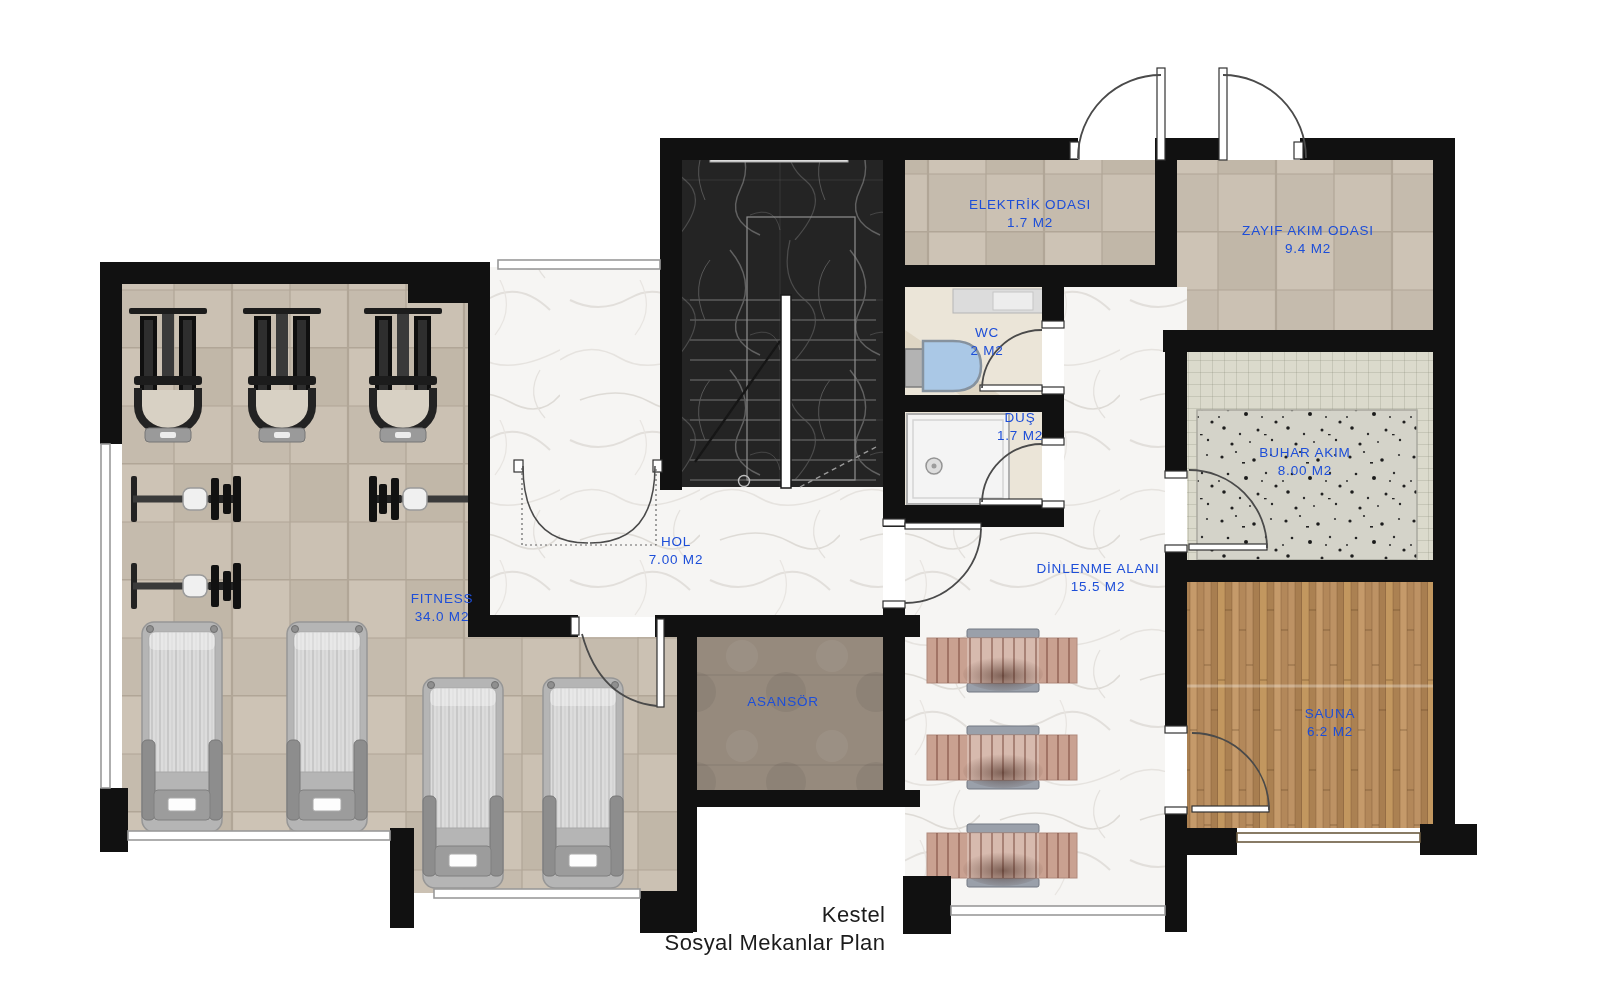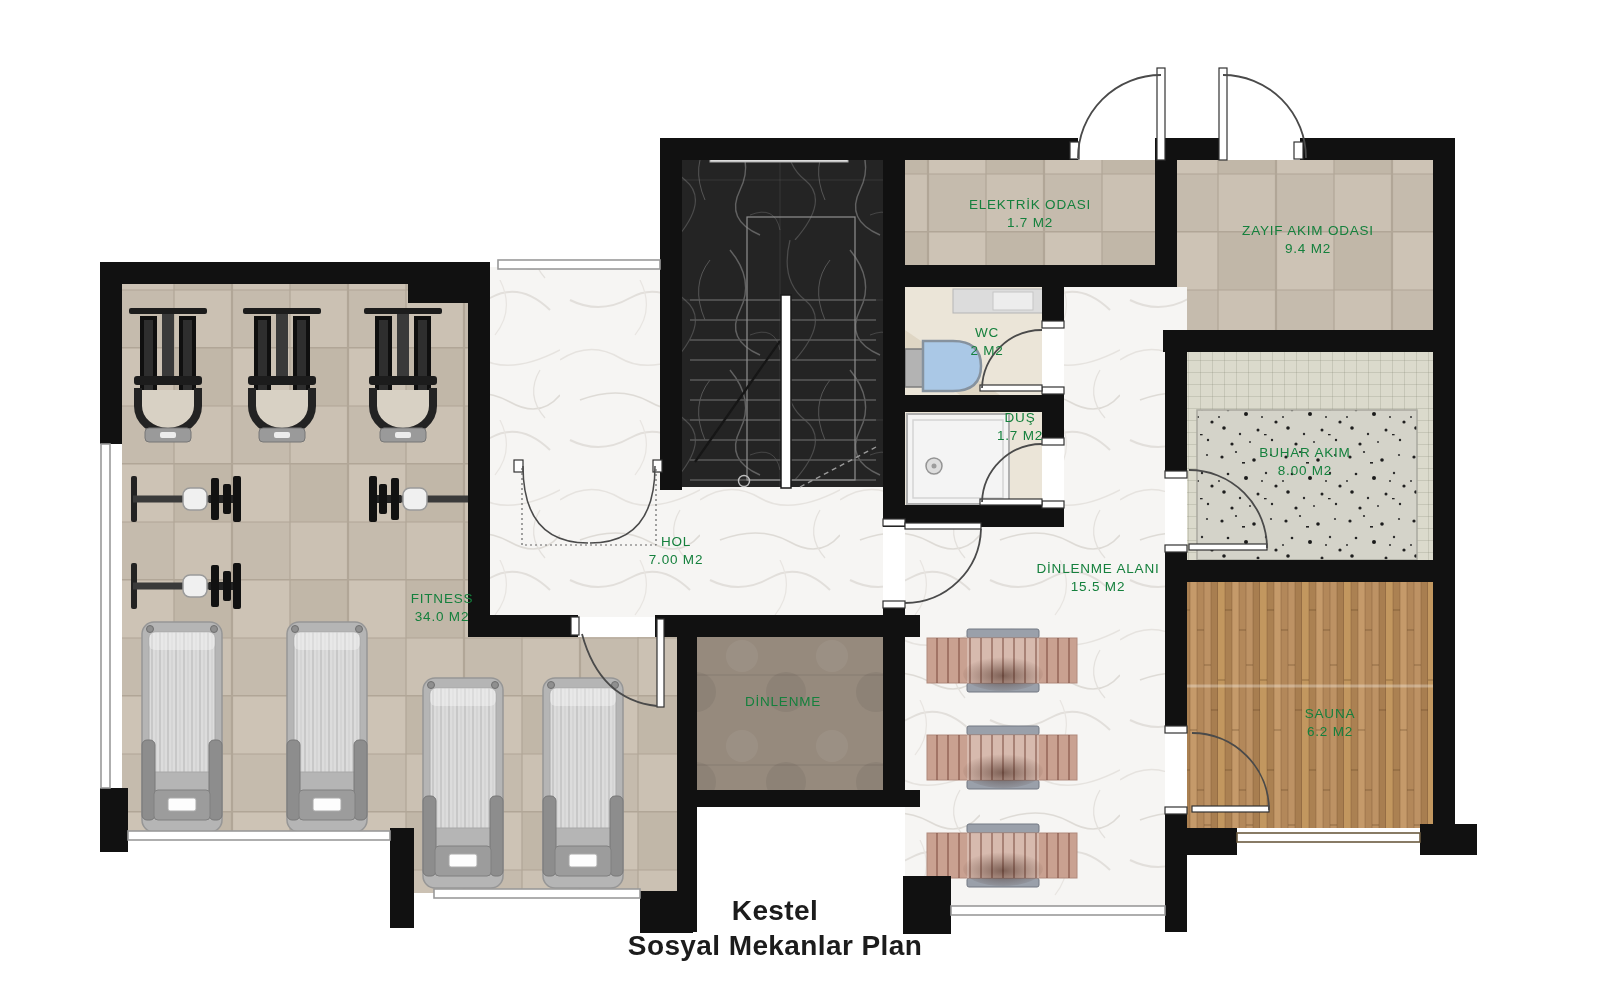--- a/index.html
+++ b/index.html
@@ -1,23 +1,23 @@
 <!DOCTYPE html>
 <html><head>
 <meta charset="utf-8">
 <style>
   html,body{margin:0;padding:0;background:#ffffff;}
   .plan-canvas{position:relative;width:1600px;height:995px;background:#fff;overflow:hidden;
     font-family:"Liberation Sans",sans-serif;}
   .plan-canvas svg{position:absolute;left:0;top:0;}
   .room-label{position:absolute;transform:translate(-50%,-50%);text-align:center;
-    color:#15803d;font-size:13.5px;letter-spacing:.8px;line-height:1.35;white-space:nowrap;}
+    color:#1d4ed8;font-size:13.5px;letter-spacing:.8px;line-height:1.35;white-space:nowrap;}
   .room-label span{display:block;}
-  .plan-title{position:absolute;transform:translate(-50%,-50%);text-align:center;
-    color:#1c1c1c;font-size:28px;letter-spacing:.4px;line-height:1.25;white-space:nowrap;font-weight:bold;}
+  .plan-title{position:absolute;transform:translate(-50%,-50%);text-align:right;
+    color:#1c1c1c;font-size:22px;letter-spacing:.4px;line-height:1.25;white-space:nowrap;}
   .plan-title span{display:block;}
 </style>
 </head>
 <body>
 
 <div class="plan-canvas">
 
 <svg width="1600" height="995" viewBox="0 0 1600 995">
   <defs>
     <pattern id="tileBeige" width="116" height="116" patternUnits="userSpaceOnUse">
@@ -317,21 +317,21 @@
 
 <div class="room-label" style="left:442px;top:608px">
   <span>FITNESS</span>
   <span>34.0 M2</span>
 </div>
 <div class="room-label" style="left:676px;top:551px">
   <span>HOL</span>
   <span>7.00 M2</span>
 </div>
 <div class="room-label" style="left:783px;top:702px">
-  <span>DİNLENME</span>
+  <span>ASANSÖR</span>
 </div>
 <div class="room-label" style="left:1030px;top:214px">
   <span>ELEKTRİK ODASI</span>
   <span>1.7 M2</span>
 </div>
 <div class="room-label" style="left:1308px;top:240px">
   <span>ZAYIF AKIM ODASI</span>
   <span>9.4 M2</span>
 </div>
 <div class="room-label" style="left:987px;top:342px">

